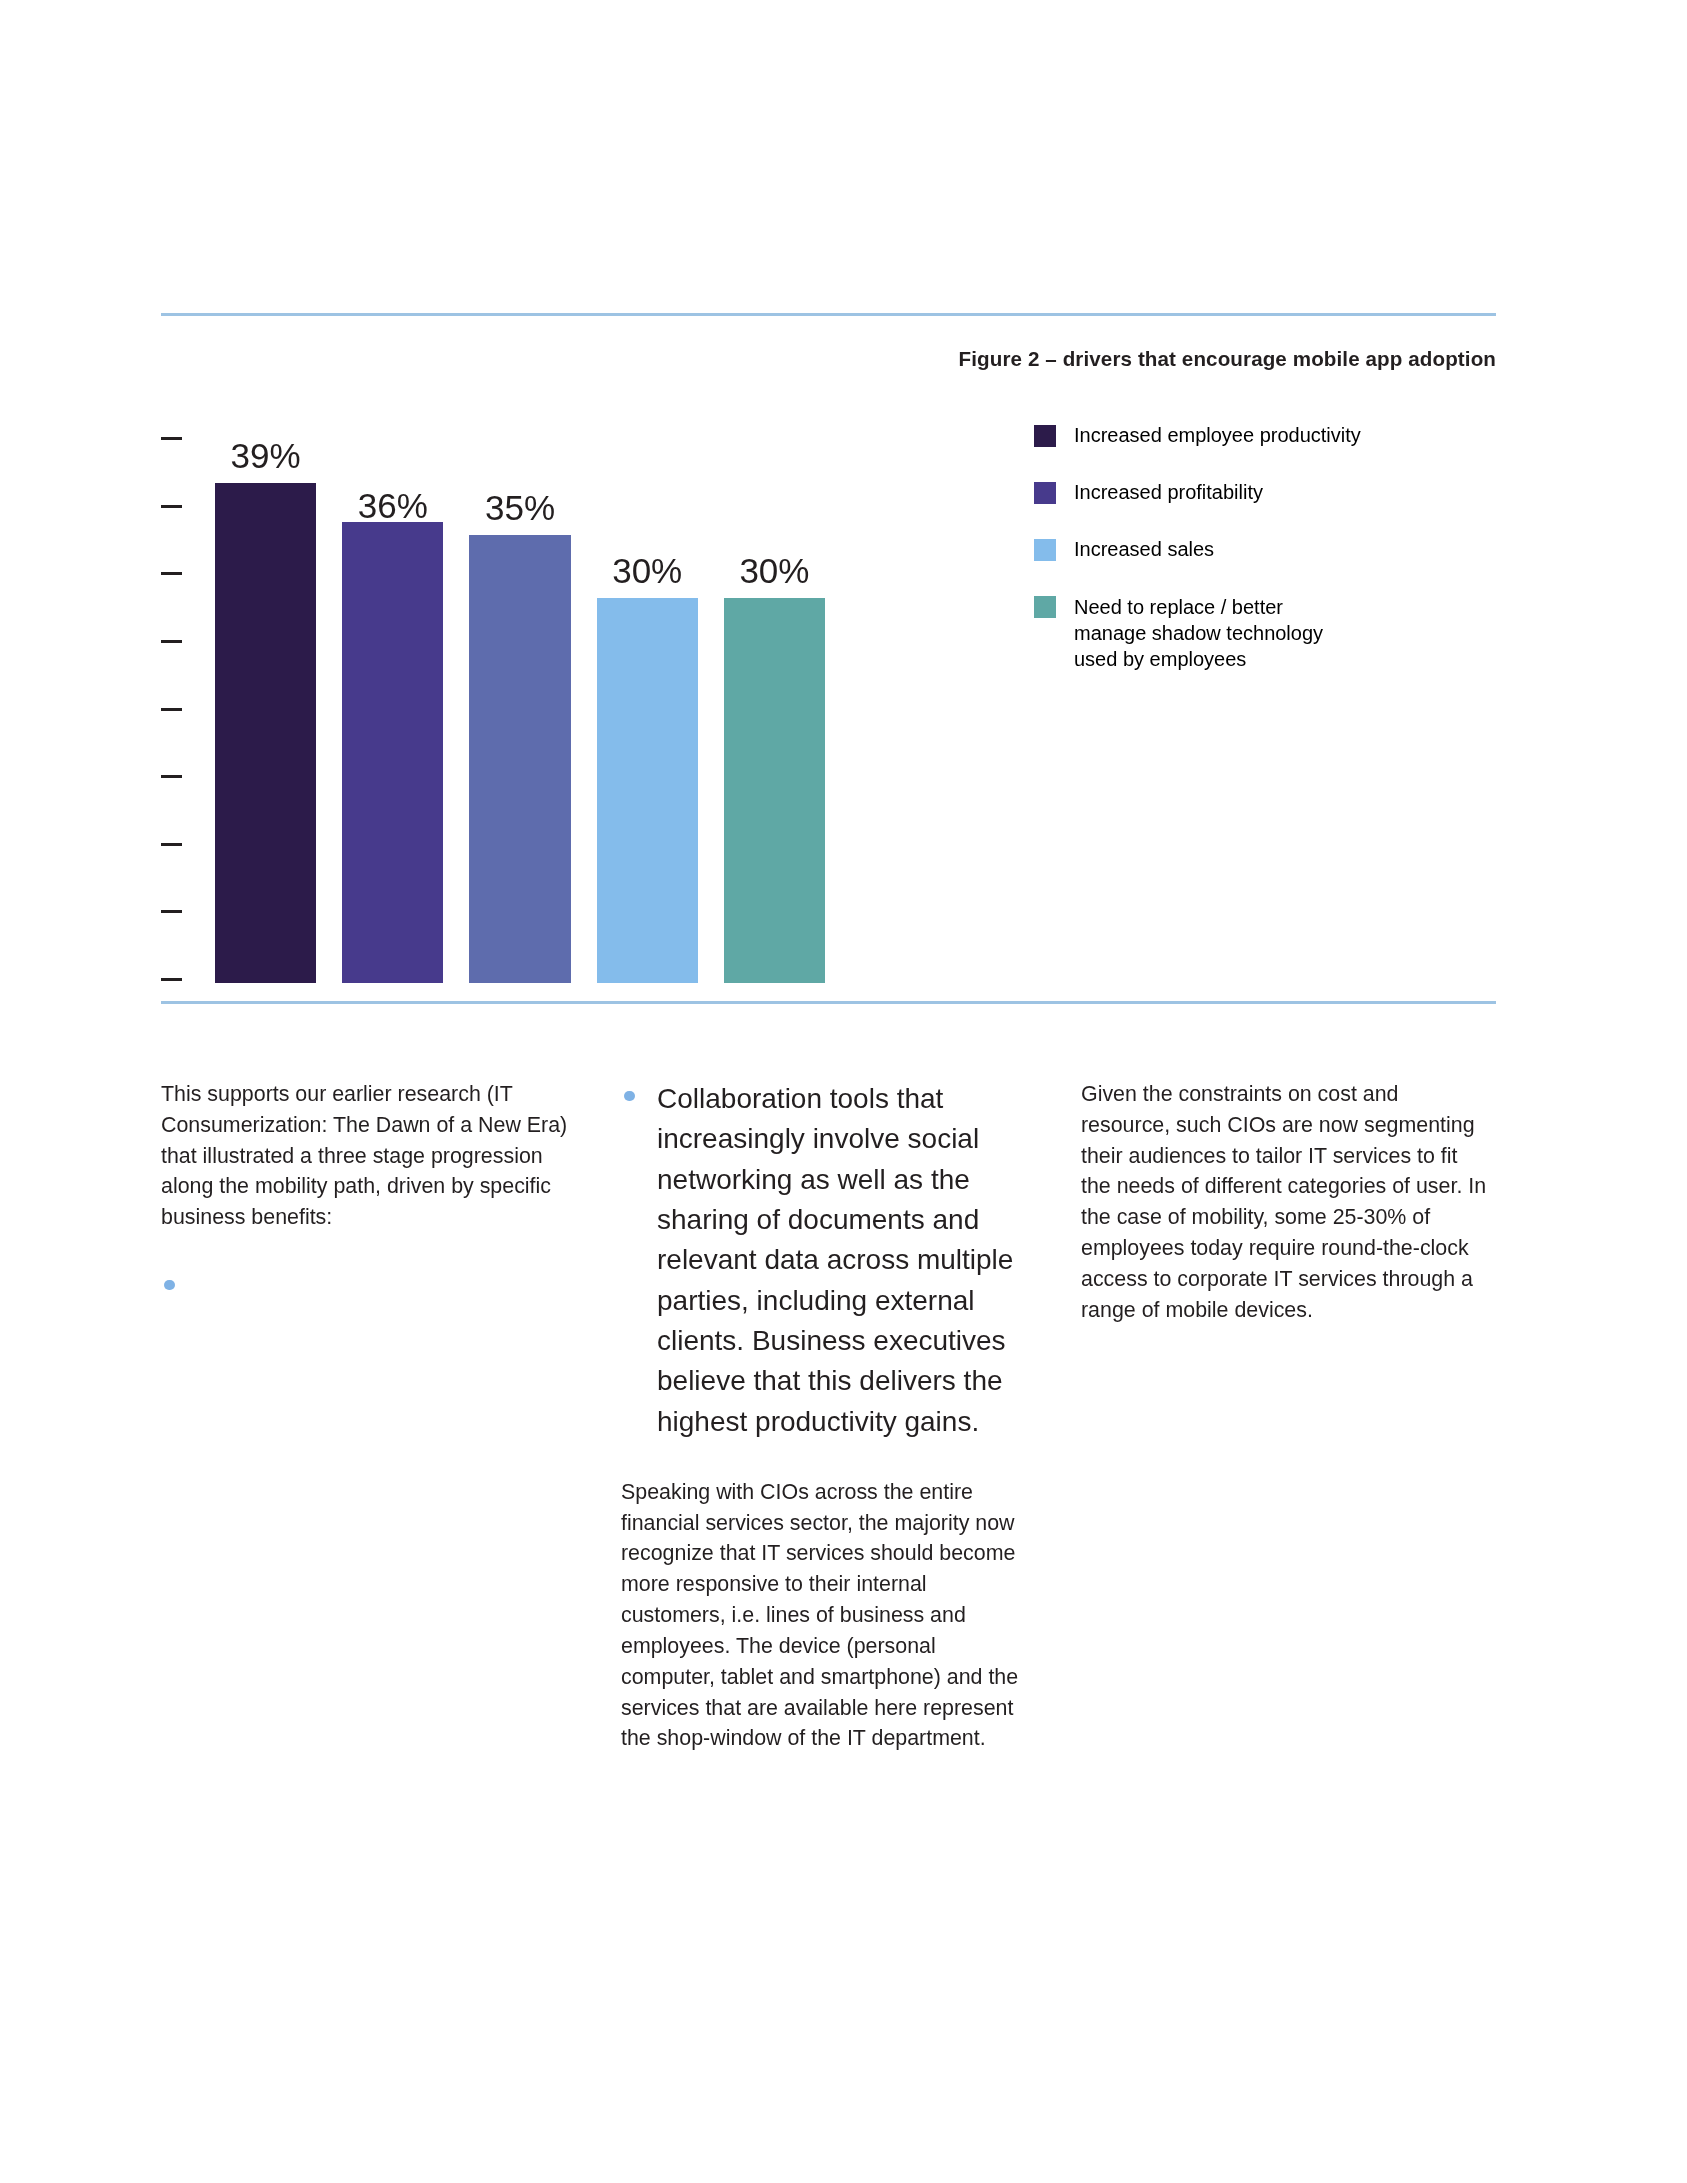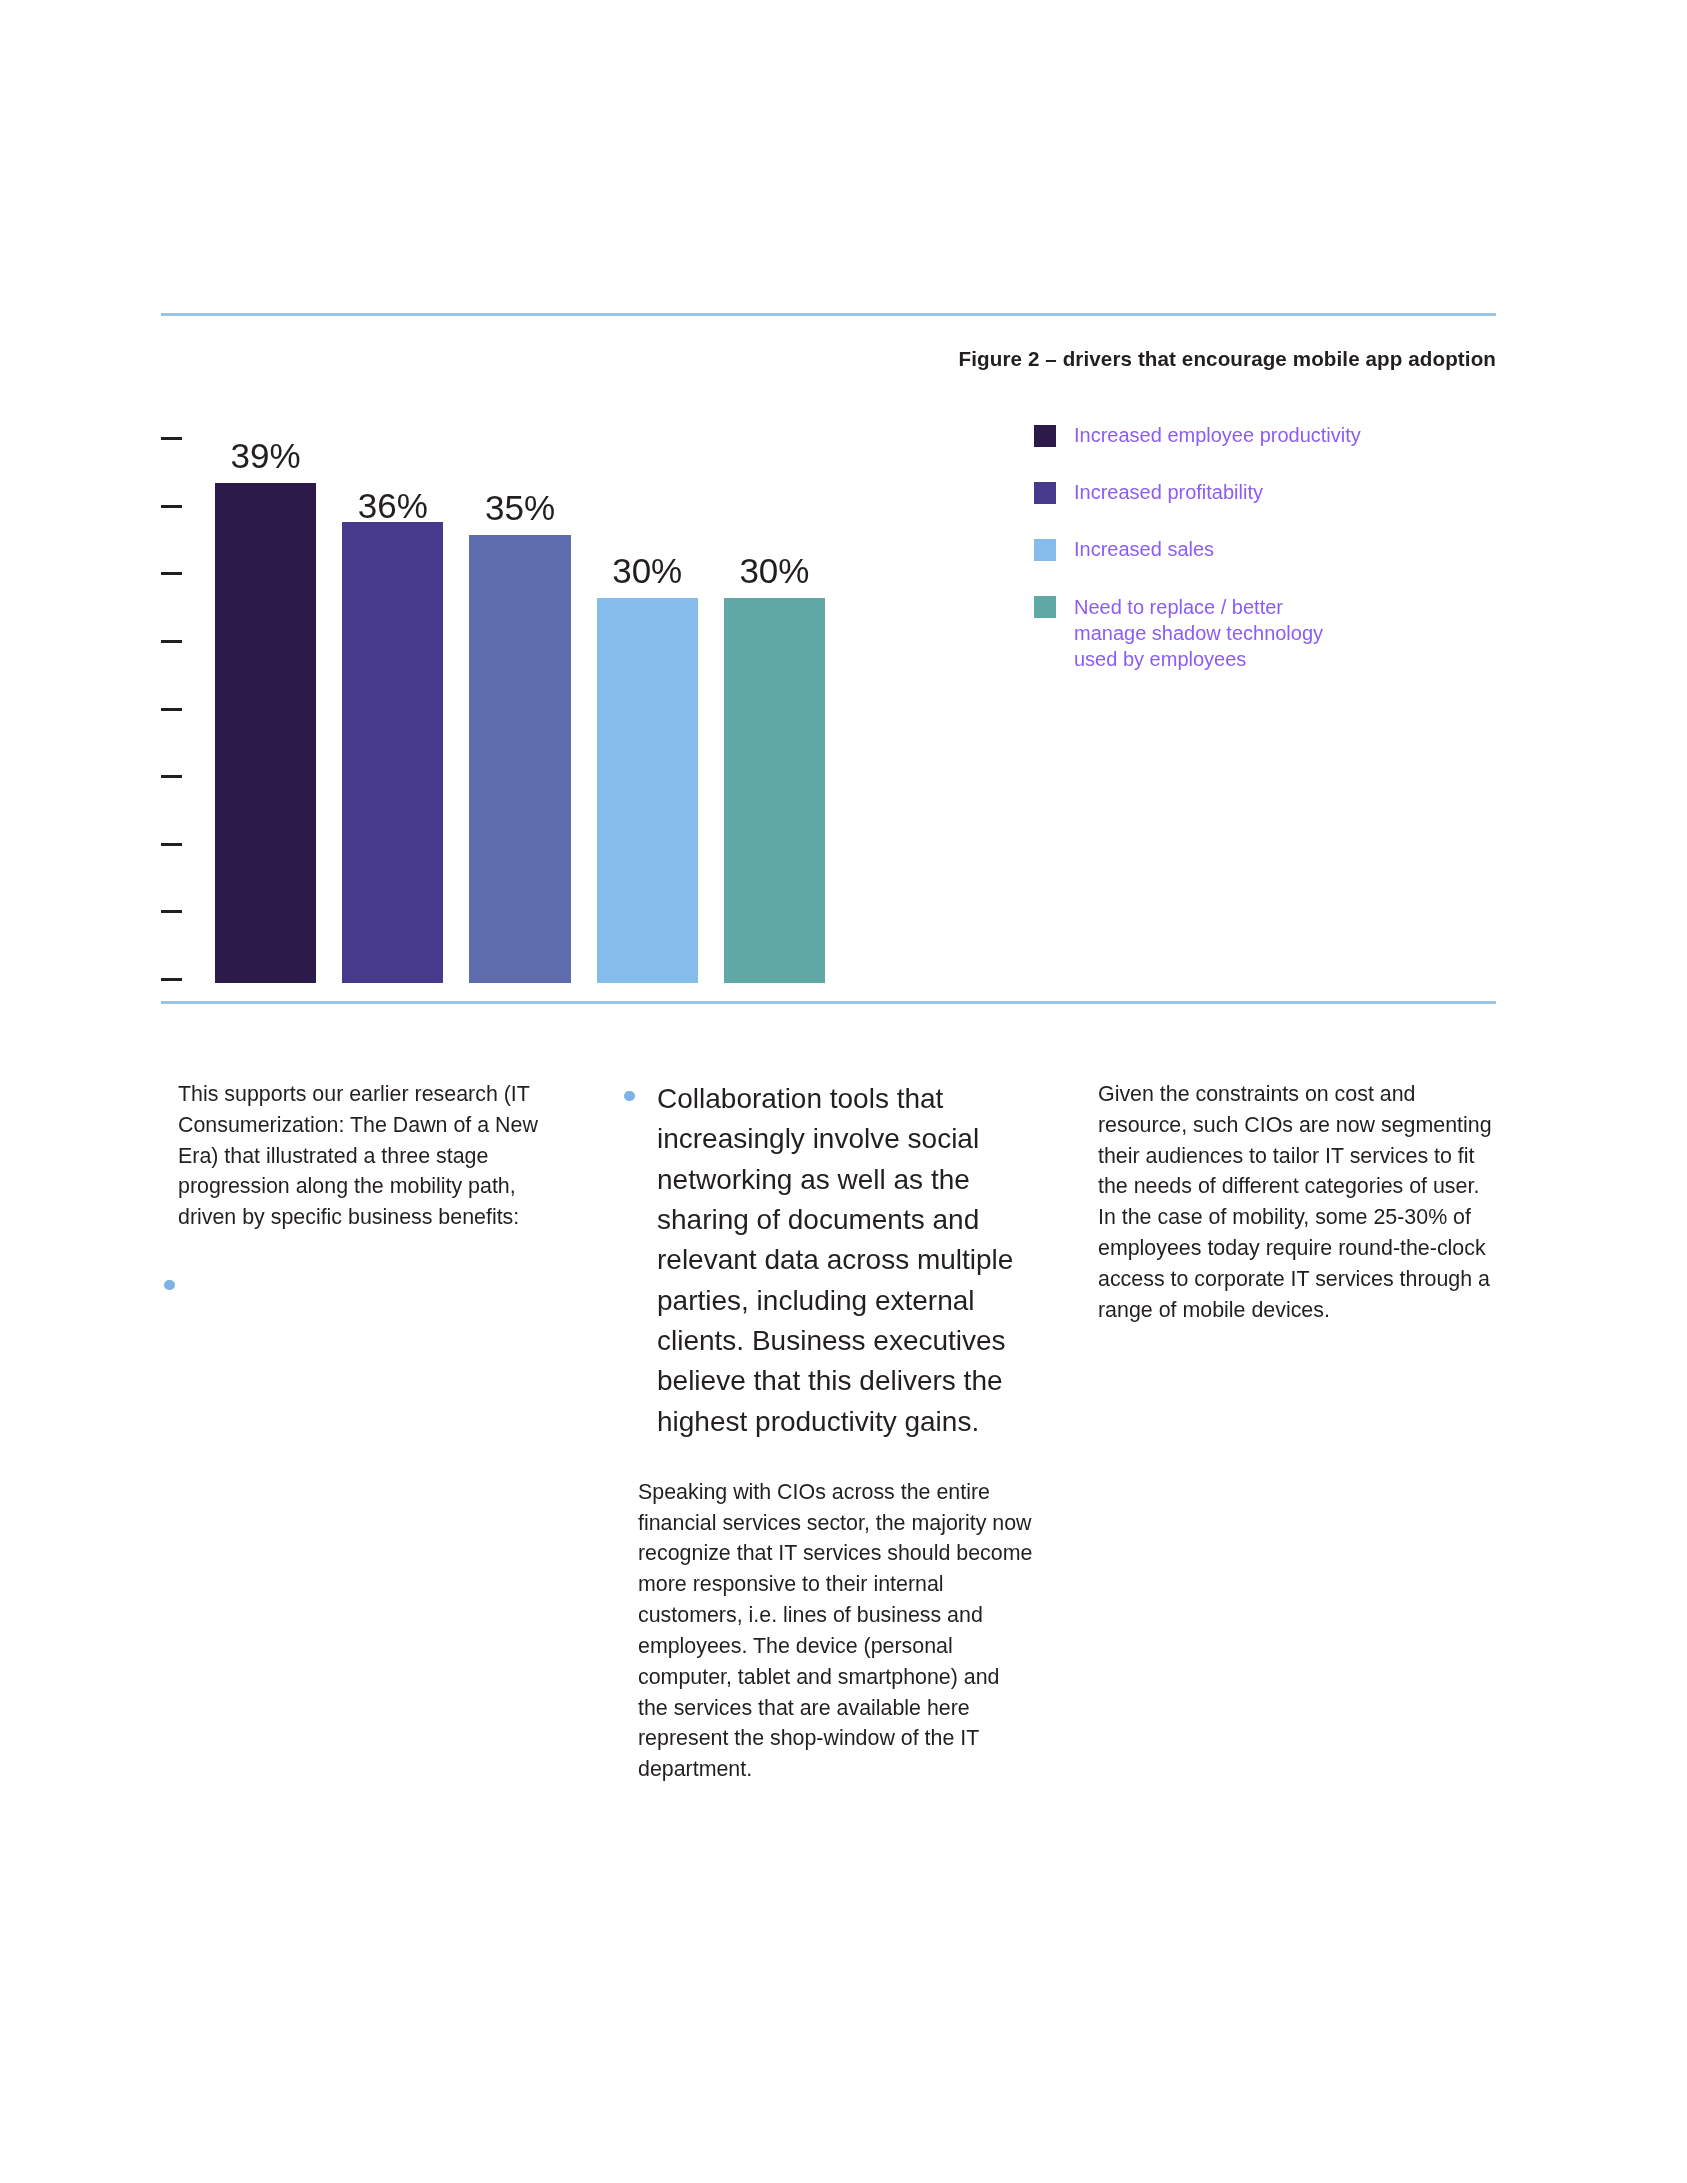--- a/index.html
+++ b/index.html
@@ -126,37 +126,37 @@
     width: 22px;
     height: 22px;
     flex: 0 0 22px;
     margin-top: 2.5px;
     margin-right: 18px;
     background: #2c1b4a;
   }
   .legend-label {
     font-size: 20px;
     line-height: 1.31;
-    color: #8b5cf6;
+    color: #000000;
   }
 
   
   .columns {
     position: absolute;
     left: 161px;
     top: 1079px;
     width: 1335px;
     display: flex;
     gap: 48px;
   }
   .col {
     width: 412px;
   }
   .col p {
-    margin: 0 0 35px 17px;
+    margin: 0 0 35px 0;
     font-size: 21.4px;
     line-height: 1.44;
     color: #231f20;
   }
   .bullet-list {
     list-style: none;
     margin: 0 0 35px 0;
     padding: 0;
   }
   .bullet-item {

